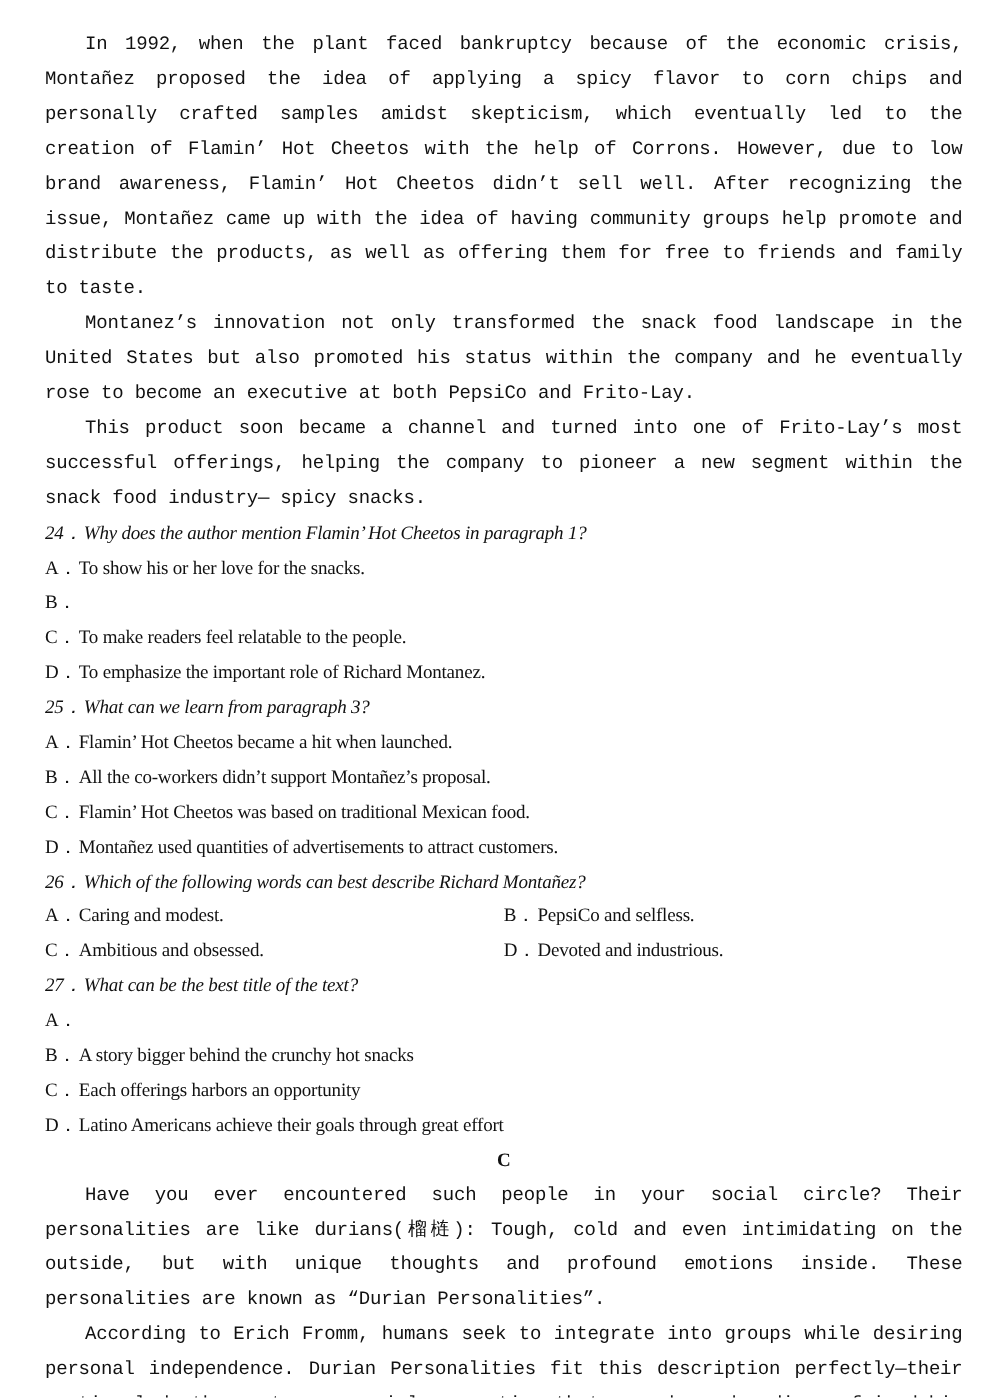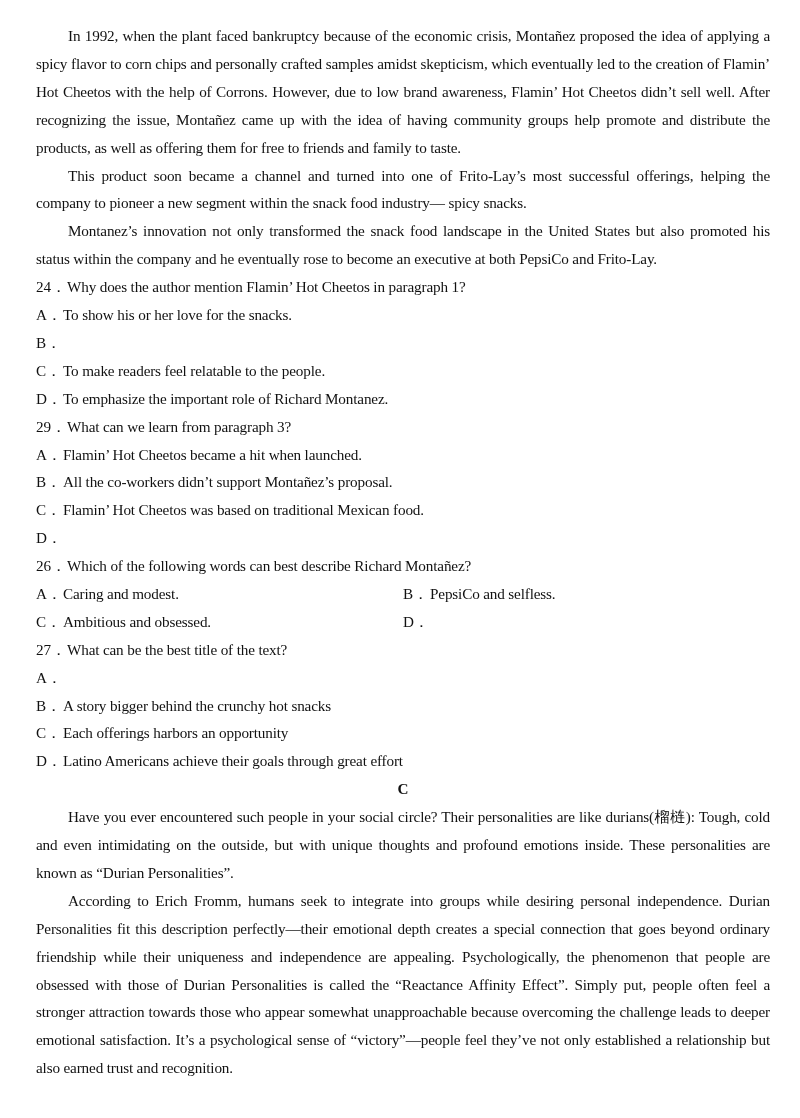--- a/index.html
+++ b/index.html
@@ -17,25 +17,27 @@
     letter-spacing: -0.15px;
   }
   .page {
     position: relative;
     padding: 22px 30px 0 36px;
   }
   .line {
     height: 27.9px;
     line-height: 27.9px;
     white-space: nowrap;
+    font-style: italic;
   }
   .para {
     text-align: justify;
     line-height: 27.9px;
     margin: 0;
+    font-family: Liberation Mono, monospace;
   }
   .para.indent { text-indent: 32px; }
   .opt {
     height: 27.9px;
     line-height: 27.9px;
     white-space: nowrap;
     display: flex;
   }
   .opt .letter {
     display: inline-block;
@@ -64,22 +66,22 @@
     padding-left: 0;
   }
 </style>
 </head>
 <body>
 
 <div class="page">
 
   <section>
     <p class="para indent">In 1992, when the plant faced bankruptcy because of the economic crisis, Montañez proposed the idea of applying a spicy flavor to corn chips and personally crafted samples amidst skepticism, which eventually led to the creation of Flamin’ Hot Cheetos with the help of Corrons. However, due to low brand awareness, Flamin’ Hot Cheetos didn’t sell well. After recognizing the issue, Montañez came up with the idea of having community groups help promote and distribute the products, as well as offering them for free to friends and family to taste.</p>
+    <p class="para indent">Montanez’s innovation not only transformed the snack food landscape in the United States but also promoted his status within the company and he eventually rose to become an executive at both PepsiCo and Frito-Lay.</p>
     <p class="para indent">This product soon became a channel and turned into one of Frito-Lay’s most successful offerings, helping the company to pioneer a new segment within the snack food industry— spicy snacks.</p>
-    <p class="para indent">Montanez’s innovation not only transformed the snack food landscape in the United States but also promoted his status within the company and he eventually rose to become an executive at both PepsiCo and Frito-Lay.</p>
   </section>
 
   <div>
     <div class="line">
       <span class="qnum">24．</span><span>Why does the author mention Flamin’ Hot Cheetos in paragraph 1?</span>
     </div>
     <div class="opt">
         <span class="letter">A．</span>
         <span>To show his or her love for the snacks.</span>
       </div>
@@ -91,36 +93,37 @@
         <span>To make readers feel relatable to the people.</span>
       </div>
     <div class="opt">
         <span class="letter">D．</span>
         <span>To emphasize the important role of Richard Montanez.</span>
       </div>
   </div>
 
   <div>
     <div class="line">
-      <span class="qnum">29．</span><span>What can we learn from paragraph 3?</span>
+      <span class="qnum">25．</span><span>What can we learn from paragraph 3?</span>
     </div>
     <div class="opt">
         <span class="letter">A．</span>
         <span>Flamin’ Hot Cheetos became a hit when launched.</span>
       </div>
     <div class="opt">
         <span class="letter">B．</span>
         <span>All the co-workers didn’t support Montañez’s proposal.</span>
       </div>
     <div class="opt">
         <span class="letter">C．</span>
         <span>Flamin’ Hot Cheetos was based on traditional Mexican food.</span>
       </div>
     <div class="opt">
         <span class="letter">D．</span>
+        <span>Montañez used quantities of advertisements to attract customers.</span>
       </div>
   </div>
 
   <div>
     <div class="line">
       <span class="qnum">26．</span><span>Which of the following words can best describe Richard Montañez?</span>
     </div>
     <div class="two-col">
       <div class="col">
           <span class="letter">A．</span>
@@ -131,20 +134,21 @@
           <span>PepsiCo and selfless.</span>
         </div>
     </div>
     <div class="two-col">
       <div class="col">
           <span class="letter">C．</span>
           <span>Ambitious and obsessed.</span>
         </div>
       <div class="col">
           <span class="letter">D．</span>
+          <span>Devoted and industrious.</span>
         </div>
     </div>
   </div>
 
   <div>
     <div class="line">
       <span class="qnum">27．</span><span>What can be the best title of the text?</span>
     </div>
     <div class="opt">
         <span class="letter">A．</span>

